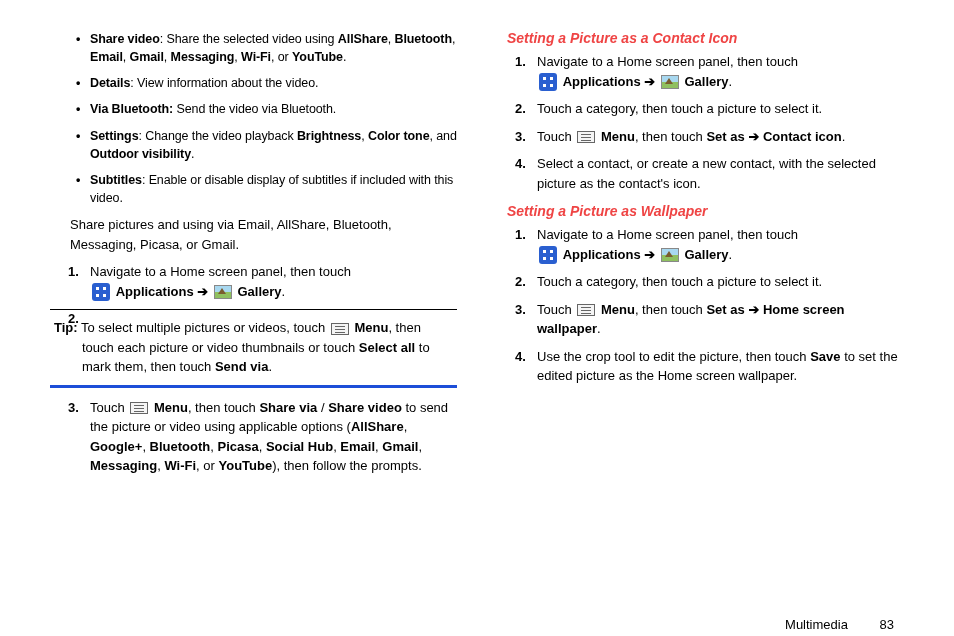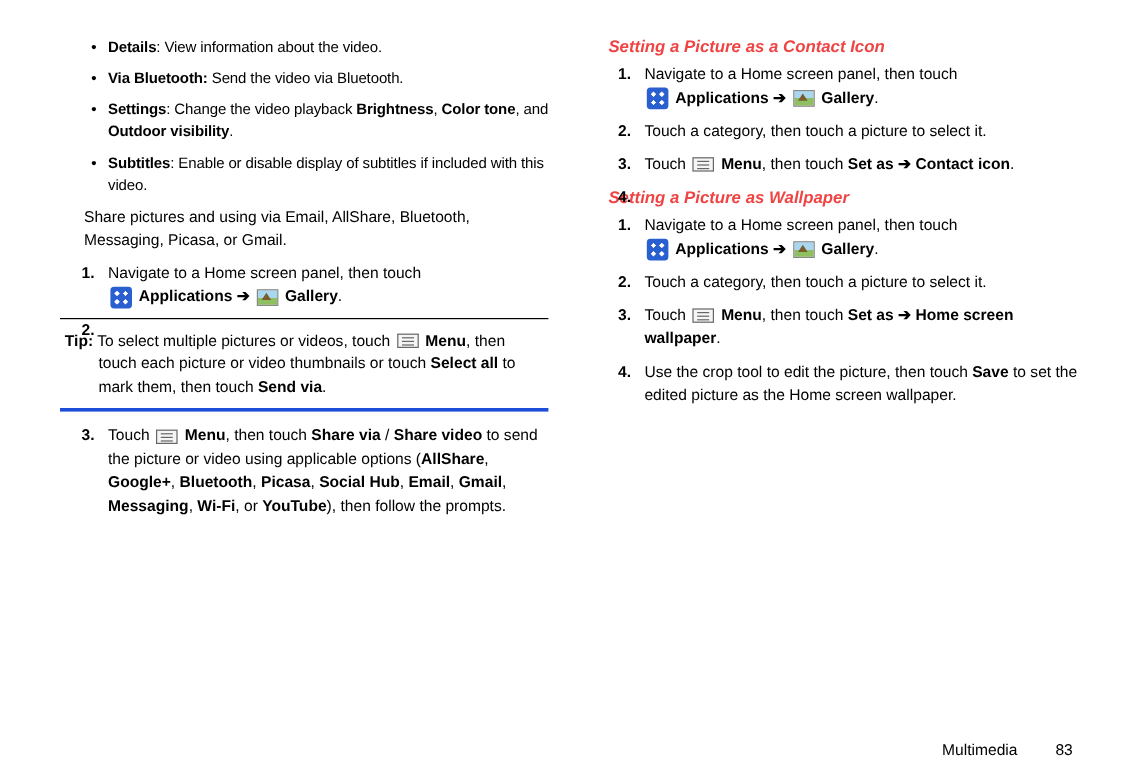--- a/index.html
+++ b/index.html
@@ -113,20 +113,23 @@
 </style>
 </head>
 <body>
 
 <div class="columns">
 
   <div class="col">
 
     <ul class="bullet-list condensed">
       <li>
+        <b>Share video</b><span>: Share the selected video using </span><b>AllShare</b>, <b>Bluetooth</b>, <b>Email</b>, <b>Gmail</b>, <b>Messaging</b>, <b>Wi-Fi</b>, or <b>YouTube</b><span>.</span>
+      </li>
+      <li>
         <b>Details</b><span>: View information about the video.</span>
       </li>
       <li>
         <b>Via Bluetooth:</b><span> Send the video via Bluetooth.</span>
       </li>
       <li>
         <b>Settings</b><span>: Change the video playback </span><b>Brightness</b>, <b>Color tone</b><span>, and </span><b>Outdoor visibility</b><span>.</span>
       </li>
       <li>
         <b>Subtitles</b><span>: Enable or disable display of subtitles if included with this video.</span>
@@ -168,21 +171,21 @@
         <span>Navigate to a Home screen panel, then touch</span><br>
         <span class="apps-icon icon-box"></span>
         <b>Applications</b> <span class="arrow">➔</span>
         <span class="gallery-icon icon-box"></span>
         <b>Gallery</b>.
       </li>
       <li><span class="num">2.</span><span>Touch a category, then touch a picture to select it.</span></li>
       <li><span class="num">3.</span>
         <span>Touch </span><span class="menu-icon icon-box"></span> <b>Menu</b><span>, then touch </span><b>Set as</b> <span class="arrow"> ➔ </span> <b>Contact icon</b><span>.</span>
       </li>
-      <li><span class="num">4.</span></li>
+      <li><span class="num">4.</span><span>Select a contact, or create a new contact, with the selected picture as the contact's icon.</span></li>
     </ol>
 
     <div class="heading">Setting a Picture as Wallpaper</div>
     <ol class="num-list">
       <li><span class="num">1.</span>
         <span>Navigate to a Home screen panel, then touch</span><br>
         <span class="apps-icon icon-box"></span>
         <b>Applications</b> <span class="arrow">➔</span>
         <span class="gallery-icon icon-box"></span>
         <b>Gallery</b>.

